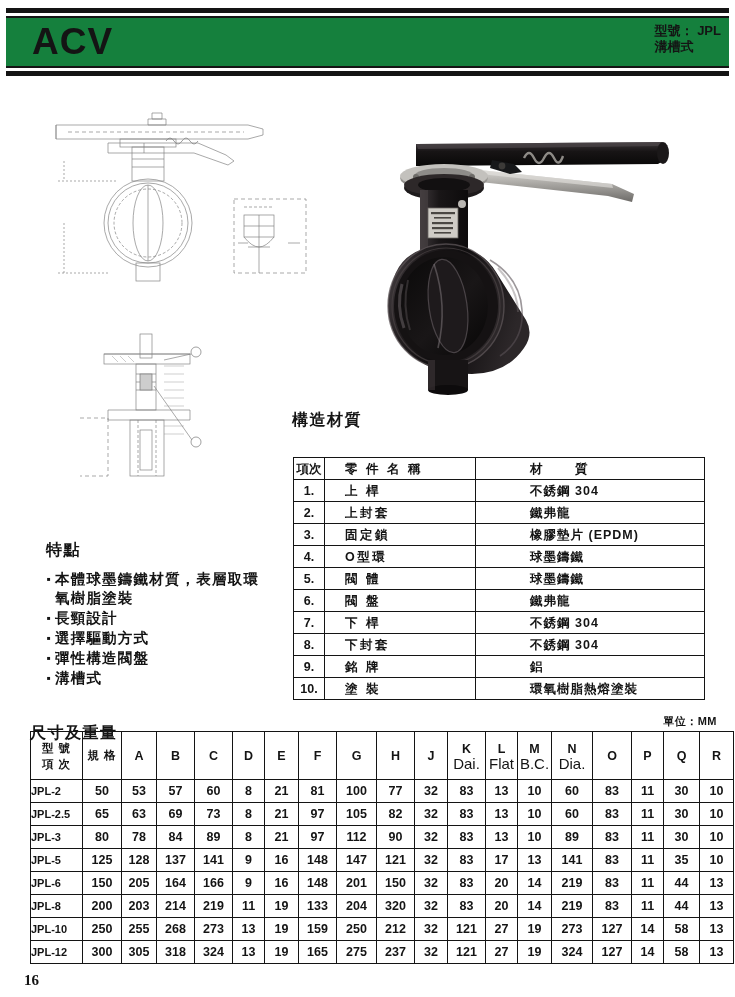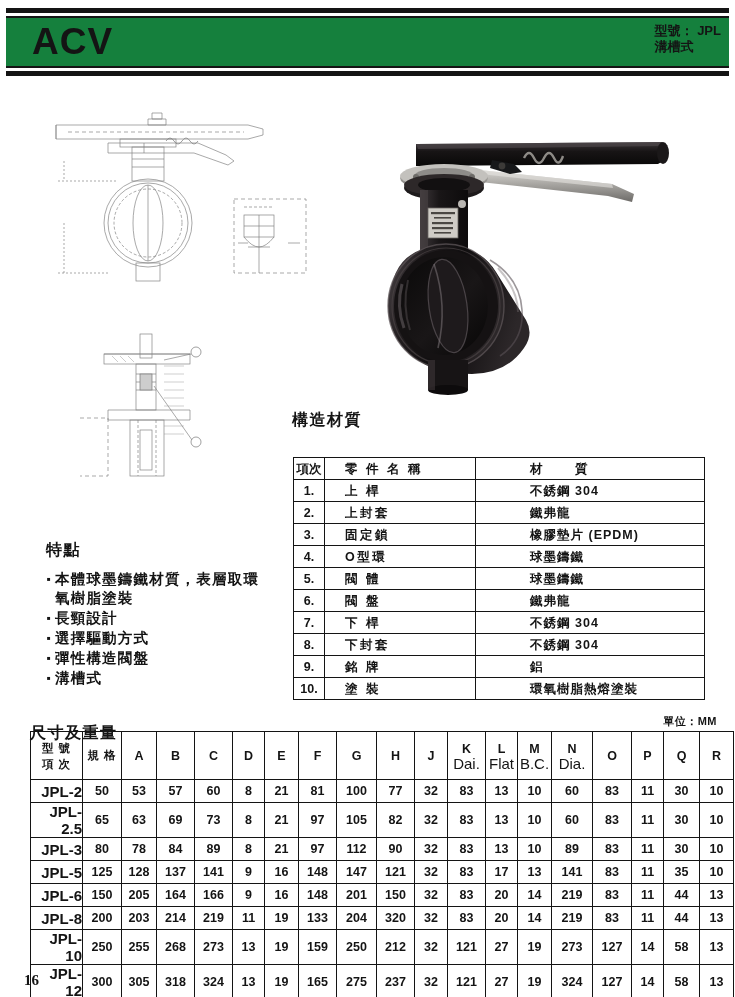--- a/index.html
+++ b/index.html
@@ -243,23 +243,22 @@
     font-weight: normal;
     letter-spacing: 0;
     display: block;
     line-height: 13px;
   }
   #dims-table .hdr-main {
     display: block;
     line-height: 16px;
   }
   #dims-table td.cell-model {
-    font-size: 15px;
-    text-align: right;
-    padding-left: 5px;
+    font-size: 11px;
+    text-align: left;
     letter-spacing: 0;
   }
 
   
   #page-number {
     position: absolute;
     left: 24px;
     top: 972px;
     font-size: 15px;
     font-weight: bold;

